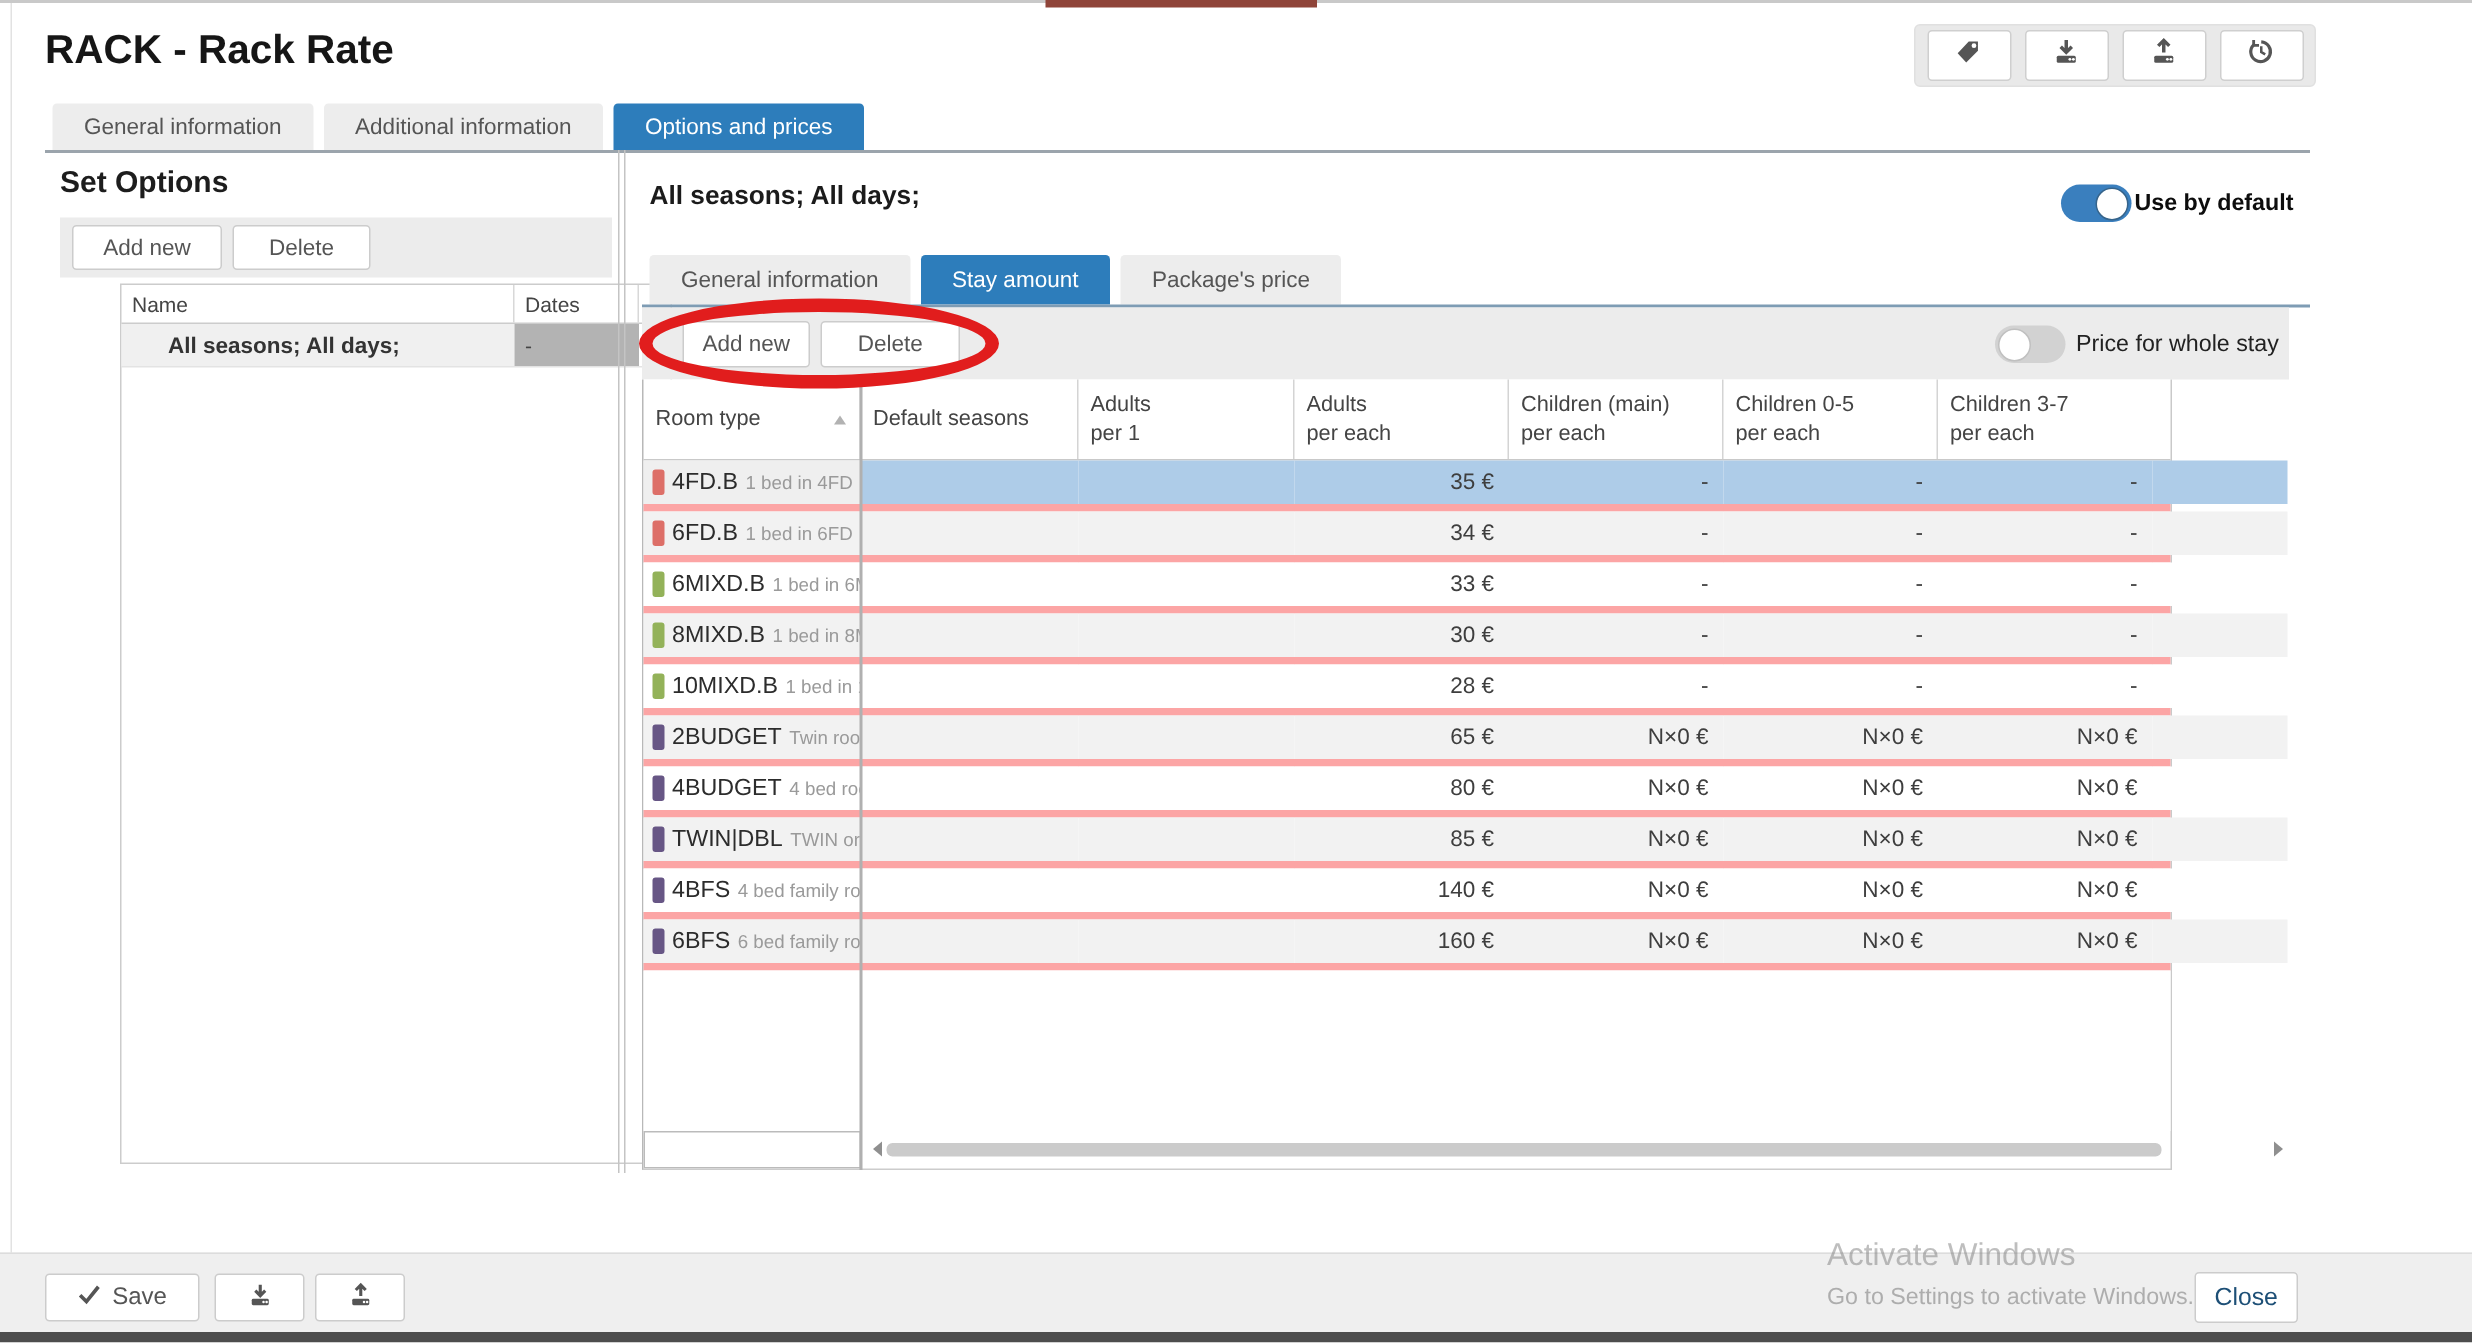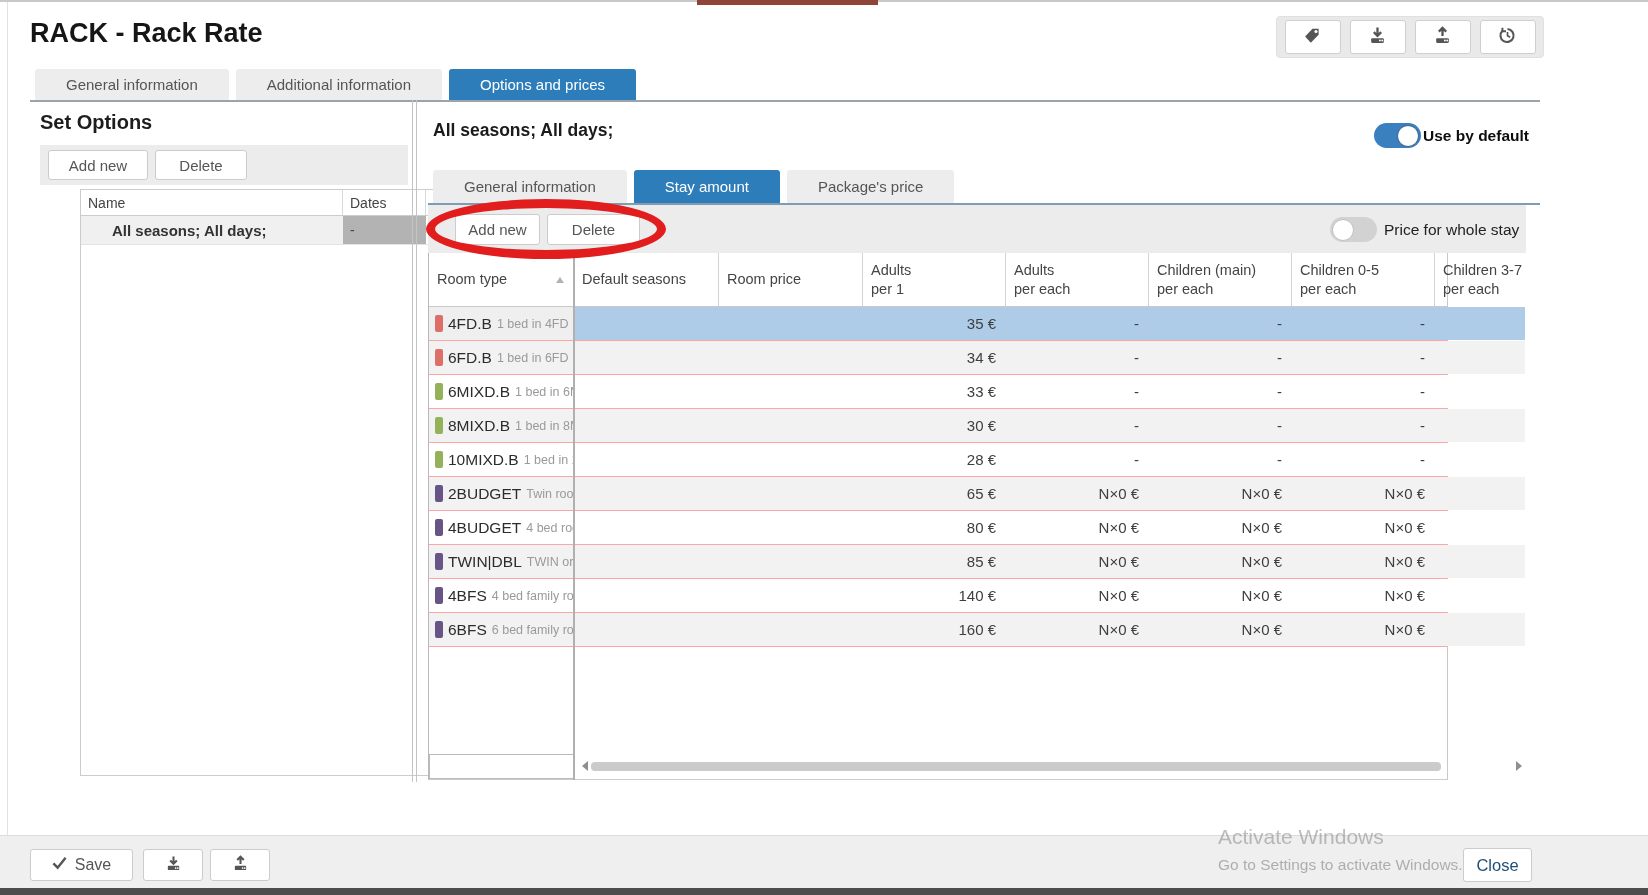--- a/index.html
+++ b/index.html
@@ -19,21 +19,21 @@
   .top-actions { position:absolute; left:1276px; top:16px; width:268px; height:42px;
     background:#e9e9e9; border:1px solid #e0e0e0; border-radius:4px;
     display:flex; align-items:center; justify-content:center; gap:9px; }
   .icon-btn { width:56px; height:34px; background:#fff; border:1px solid #cfcfcf; border-radius:3px;
     display:flex; align-items:center; justify-content:center; color:#555; cursor:pointer; }
 
   
   .tabs { position:absolute; display:flex; gap:7px; }
   .main-tabs { left:35px; top:69px; }
   .detail-tabs { left:433px; top:170px; }
-  .tab { height:31px; padding:0 31px; display:flex; align-items:center; background:#ededed;
+  .tab { height:31px; padding:0 21px; display:flex; align-items:center; background:#ededed;
     color:#555; font-size:15px; border-radius:3px 3px 0 0; white-space:nowrap; cursor:pointer; }
   .detail-tabs .tab { height:33px; }
   .tab.active { background:#2d7dbb; color:#fff; }
   .main-tab-line   { position:absolute; left:30px;  top:100px; width:1510px; height:2px; background:#9ba4ac; }
   .detail-tab-line { position:absolute; left:428px; top:203px; width:1112px; height:2px; background:#7e9cb4; }
 
   
   .btn { background:#fff; border:1px solid #ccc; border-radius:3px; color:#555;
     font-size:15px; display:flex; align-items:center; justify-content:center; cursor:pointer; }
 
@@ -86,21 +86,21 @@
     border-left:1px solid #b8b8b8; border-right:1px solid #c9c9c9; border-bottom:1px solid #ccc; background:#fff; }
   .pt-header { display:grid; grid-template-columns:145px 145px 144px 143px 143px 143px 143px 90px;
     height:54px; border-bottom:1px solid #c9c9c9; }
   .pt-hcell { position:relative; display:flex; flex-direction:column; justify-content:center;
     padding:2px 8px; font-size:14.5px; color:#444; line-height:1.3; border-right:1px solid #d4d4d4;
     overflow:hidden; white-space:nowrap; cursor:pointer; }
   .pt-hcell:last-child { border-right:none; }
   .sort-asc { position:absolute; right:9px; top:24px; width:0; height:0;
     border-left:4px solid transparent; border-right:4px solid transparent; border-bottom:6px solid #b2b2b2; }
   .pt-row { display:grid; grid-template-columns:145px 145px 144px 143px 143px 143px 143px 90px;
-    height:34px; border-bottom:1px solid #fca5a5; }
+    height:34px; border-bottom:5px solid #fca5a5; }
   .pt-cell { display:flex; align-items:center; justify-content:flex-end; padding-right:10px;
     font-size:15px; color:#3e3e3e; background:#fff; overflow:hidden; }
   .pt-frozen { justify-content:flex-start; gap:5px; padding:0 4px 0 6px; white-space:nowrap; }
   .pt-row.stripe .pt-cell { background:#f2f2f2; }
   .pt-row.selected .pt-cell { background:#aecce8; }
   .pt-row.selected .pt-frozen { background:#efefef; }
   .swatch { flex:none; width:8px; height:17px; border-radius:2px; }
   .rt-code { font-size:15.5px; color:#2c2c2c; }
   .rt-desc { font-size:12.5px; color:#9a9a9a; }
   .frozen-divider { position:absolute; left:144px; top:0; width:2px; height:527px; background:#b0b0b0; z-index:2; }
@@ -236,23 +236,20 @@
 <div class="price-table">
   <div id="pt-header" class="pt-header">
       <div class="pt-hcell">
         <span>Room type</span>
         <span class="sort-asc"></span>
       </div>
       <div class="pt-hcell">
         <span>Default seasons</span>
       </div>
       <div class="pt-hcell">
-        <span>Room price</span>
-      </div>
-      <div class="pt-hcell">
         <span>Adults</span>
         <span>per 1</span>
       </div>
       <div class="pt-hcell">
         <span>Adults</span>
         <span>per each</span>
       </div>
       <div class="pt-hcell">
         <span>Children (main)</span>
         <span>per each</span>

